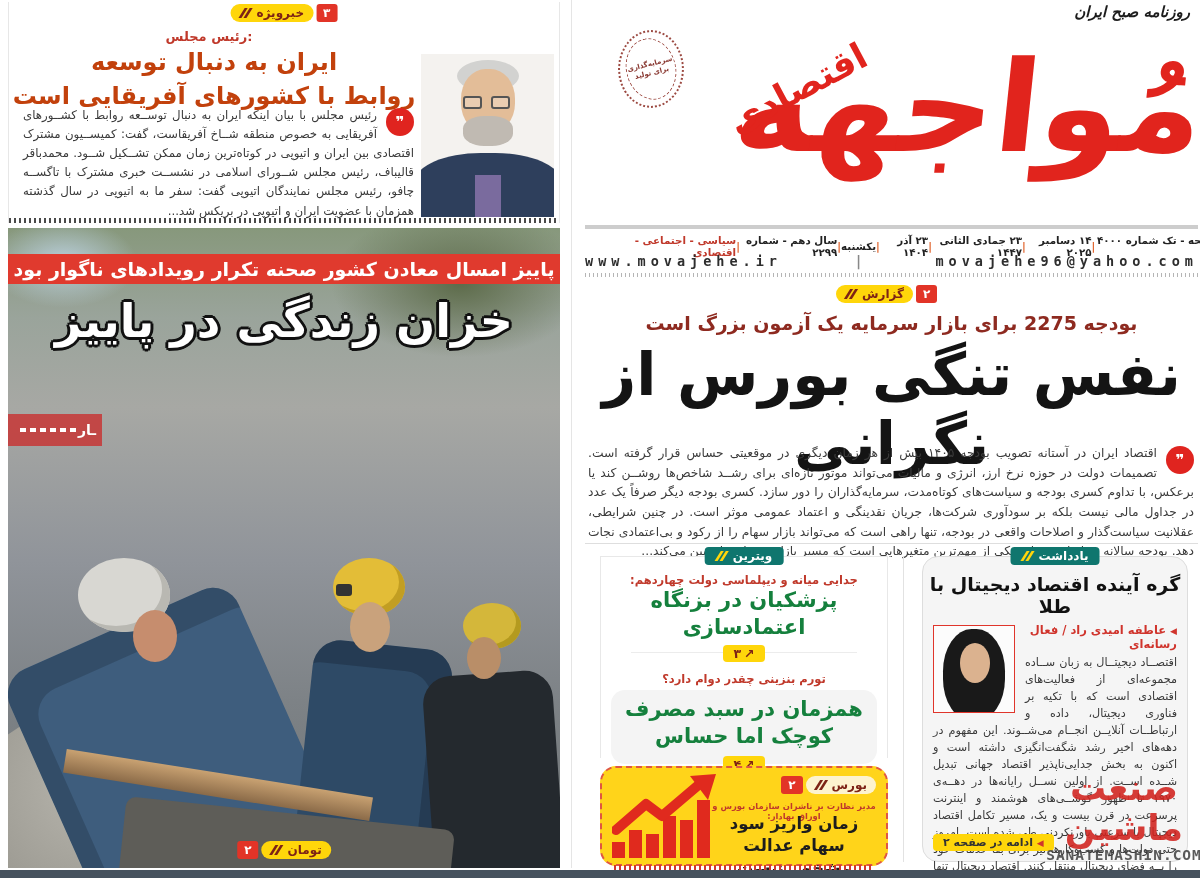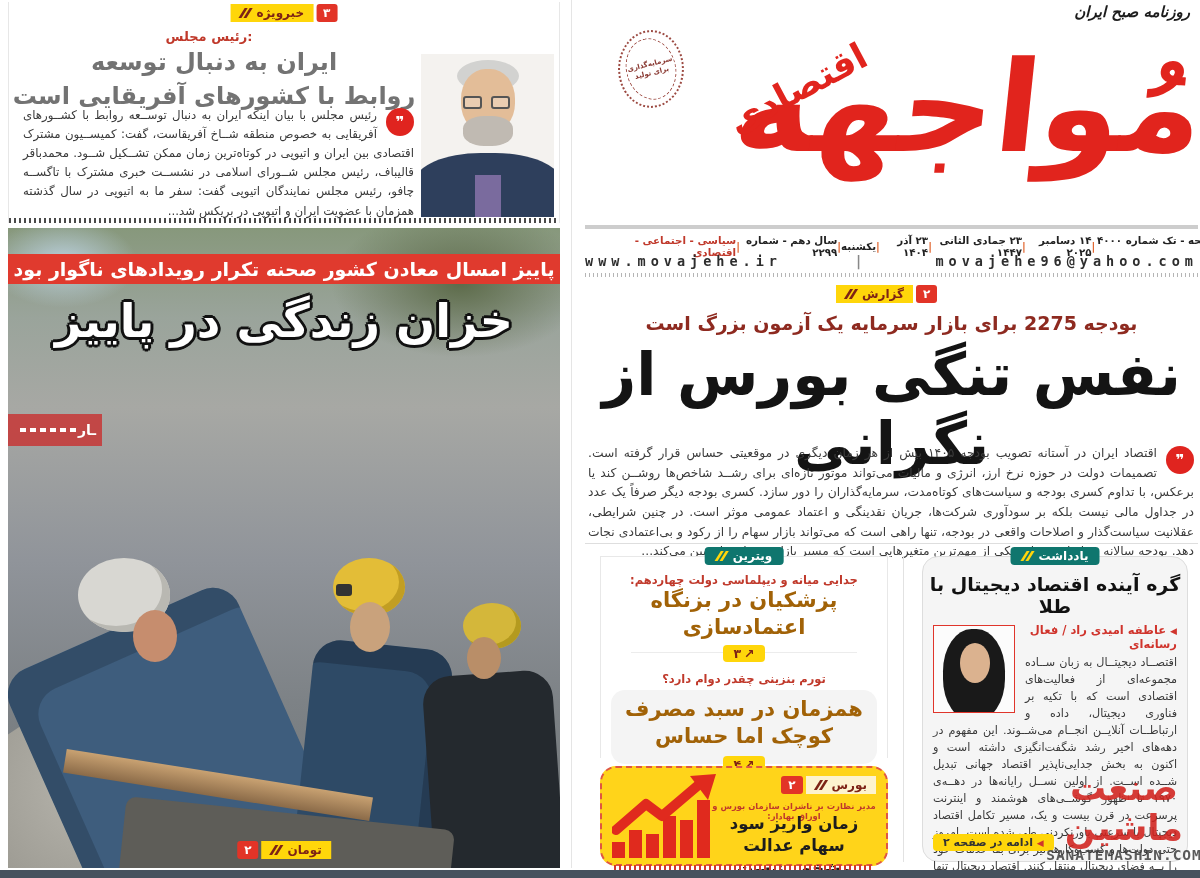--- a/index.html
+++ b/index.html
@@ -4,21 +4,21 @@
 <style>
   * { margin:0; padding:0; box-sizing:border-box; }
   body { background:#e8e8e8; font-family:"DejaVu Sans", sans-serif; }
   #page { position:relative; width:1200px; height:878px; background:#ffffff; overflow:hidden; margin:0 auto; }
 
   .abs { position:absolute; }
   .rtl { direction:rtl; }
 
   
   .badge-row { display:inline-flex; align-items:center; gap:3px; direction:ltr; }
-  .ybadge { display:inline-flex; align-items:center; gap:5px; background:#ffd60a; border-radius:0;
+  .ybadge { display:inline-flex; align-items:center; gap:5px; background:#ffd60a; border-radius:9px;
             padding:2px 9px; font-size:12px; font-weight:bold; color:#7d2316; }
   .rnum  { display:inline-flex; align-items:center; justify-content:center; background:#e23427; color:#fff;
            border-radius:3px; font-size:12px; font-weight:bold; padding:2px 7px; }
   .redbadge { display:inline-flex; align-items:center; gap:5px; background:#0f766e; color:#ffd60a;
               border-radius:4px; padding:2px 11px; font-size:12px; font-weight:bold; }
   .redbadge .lbl { color:#fff; }
   .pagepill { display:inline-flex; align-items:center; gap:3px; background:#ffd60a; border-radius:4px;
               padding:1px 10px; font-size:12.5px; font-weight:bold; color:#7d2316; direction:ltr; }
   .mark { display:inline-block; width:12px; height:10px; position:relative; }
   .mark i { position:absolute; top:0; width:3px; height:10px; background:currentColor; transform:skewX(-32deg); }
@@ -31,21 +31,21 @@
                   font-size:15px; font-weight:bold; display:flex; align-items:center; justify-content:center;
                   margin:2px 0 4px 9px; }
 
   
   #special-box { left:8px; top:2px; width:552px; height:221px; background:#fff;
                  border-left:1px solid #e7e7e7; border-right:1px solid #e7e7e7; }
   #special-box .badge-wrap { position:absolute; top:2px; left:50%; transform:translateX(-50%); }
   #special-kicker { position:absolute; top:27px; left:0; width:400px; text-align:center;
                     color:#c0392b; font-size:13px; font-weight:bold; }
   #special-headline { position:absolute; top:44px; left:0; width:410px; text-align:center;
-                      font-size:24px; font-weight:bold; color:#737373; line-height:1.4; }
+                      font-size:24px; font-weight:bold; color:#c2410c; line-height:1.4; }
   #special-body { position:absolute; top:104px; right:145px; left:14px; direction:rtl; text-align:justify;
                   font-size:11.8px; line-height:1.62; color:#3a3a3a; }
   #special-hatch { position:absolute; bottom:0; left:0; right:0; height:5px; }
   
   #portrait { position:absolute; right:5px; top:52px; width:133px; height:163px; background:#f4f2ef; overflow:hidden; }
   #portrait .hair  { position:absolute; top:6px;  left:36px; width:62px; height:32px; border-radius:50%; background:#d2d2d0; }
   #portrait .face  { position:absolute; top:15px; left:40px; width:54px; height:64px; border-radius:46%; background:#e3bd98; }
   #portrait .gl    { position:absolute; top:42px; width:19px; height:13px; border:2px solid #555; border-radius:3px; background:rgba(255,255,255,.25); }
   #portrait .gl.l { left:42px; } #portrait .gl.r { left:70px; }
   #portrait .beard { position:absolute; top:62px; left:42px; width:50px; height:30px; border-radius:42%; background:#c0bab2; }
@@ -129,21 +129,21 @@
   #report-headline { left:585px; top:340px; width:613px; text-align:center; direction:rtl;
                      font-size:59px; font-weight:bold; color:#141414; letter-spacing:-1px; }
   #report-body { left:588px; top:444px; width:606px; direction:rtl; text-align:justify;
                  font-size:12.3px; line-height:1.6; color:#3c3c3c; }
   #report-rule { left:585px; top:543px; width:613px; height:1px; background:#dedede; }
 
   
   #vitrine { left:600px; top:556px; width:288px; height:202px; border:1px solid #e8e8e8; border-bottom:none; background:#fff; }
   #vitrine .vbadge { position:absolute; top:-10px; left:50%; transform:translateX(-50%); }
   .v-kicker { text-align:center; direction:rtl; color:#c0392b; font-size:11.5px; font-weight:bold; }
-  .v-headline { text-align:center; direction:rtl; color:#a16207; font-size:21px; font-weight:bold; line-height:1.3; }
+  .v-headline { text-align:center; direction:rtl; color:#15803d; font-size:21px; font-weight:bold; line-height:1.3; }
   #vs1 { padding-top:16px; }
   #vs1 .rule { border-top:1px solid #ececec; margin:10px 30px 0; }
   .pill-center { text-align:center; margin-top:-10px; }
   #vs2 { margin-top:10px; }
   #vs2 .panel { background:#f4f4f4; border-radius:14px; margin:4px 10px 0; padding:6px 4px 14px; }
 
   
   #bourse { left:600px; top:766px; width:288px; height:100px; background:#ffd41a; border:2px dashed #df5643; border-radius:16px; }
   #bourse-fringe { position:absolute; left:12px; right:12px; bottom:-6px; height:5px;
                    background:repeating-linear-gradient(90deg,#d2372a 0 2px,transparent 2px 5px); }

